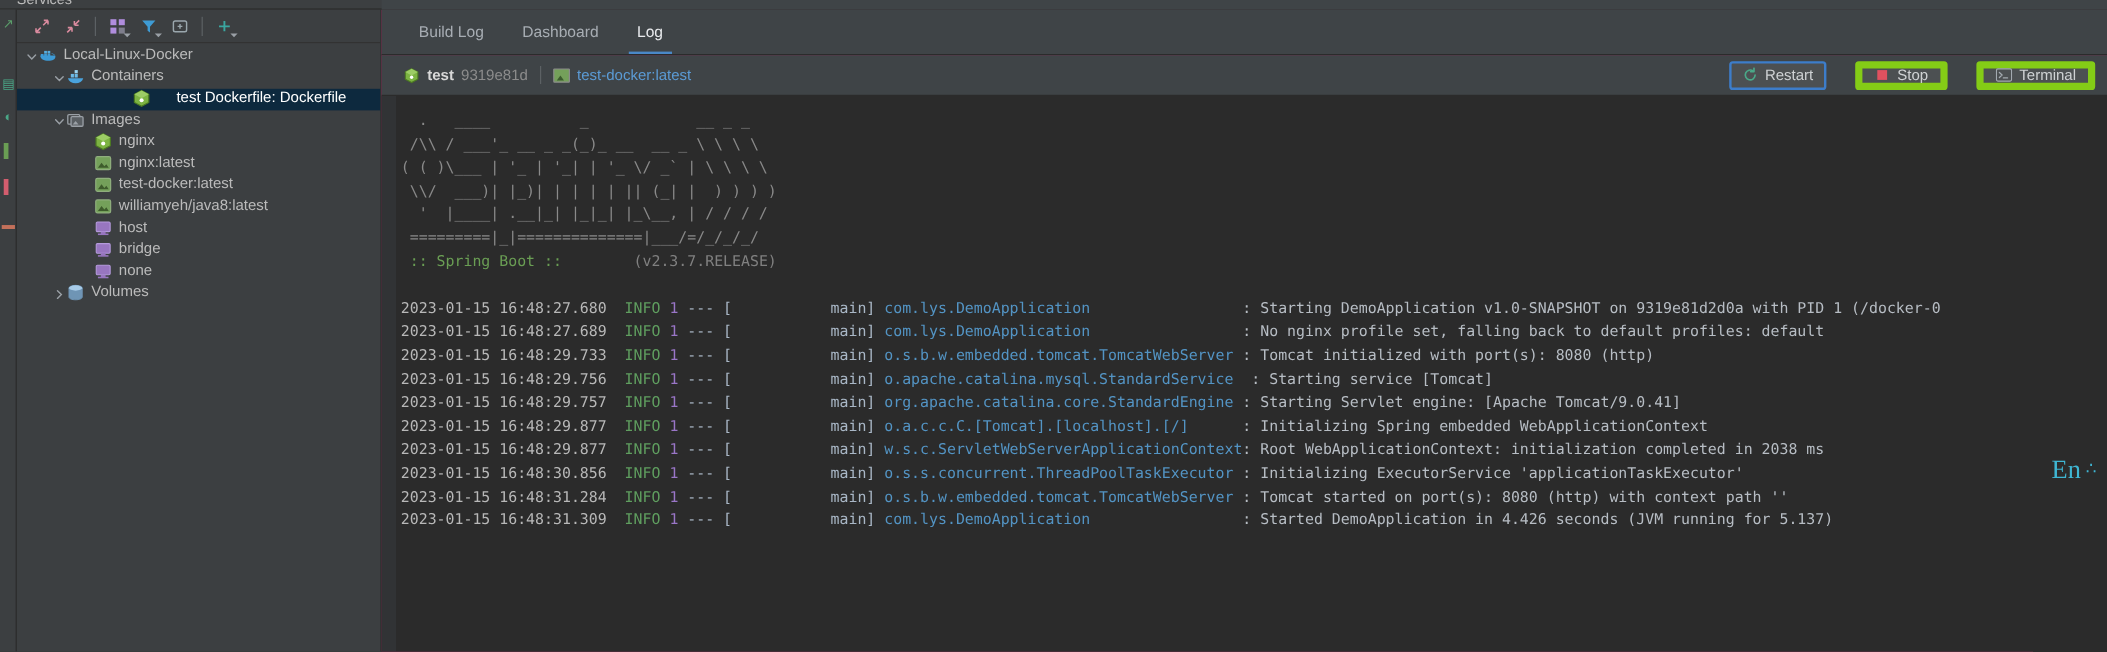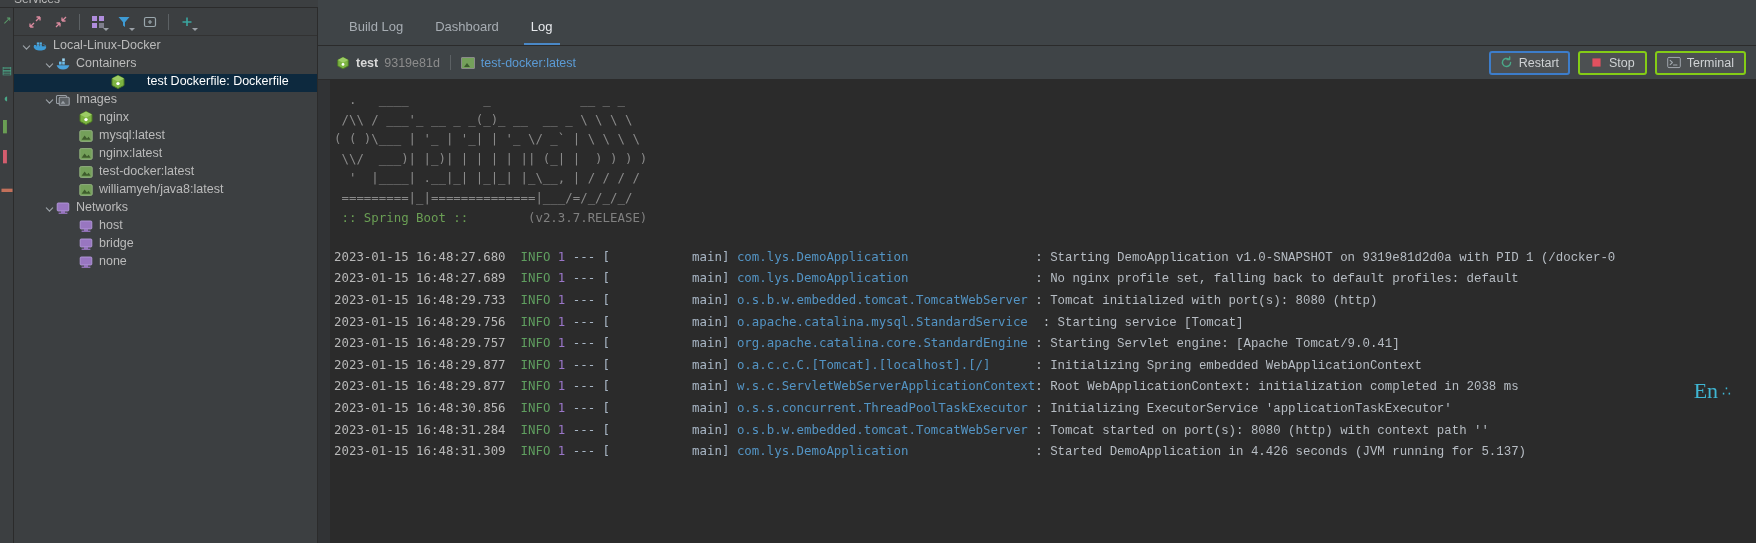--- a/index.html
+++ b/index.html
@@ -104,24 +104,24 @@
     height: 34px; flex: 0 0 34px; display: flex; align-items: center;
     padding: 0 10px 0 18px; background: #3f4447; font-size: 12.5px;
     border-bottom: 1px solid #2b2b2b;
   }
   .crumb { display: flex; align-items: center; gap: 6px; }
   .crumb-name { color: #d8d8d8; font-weight: bold; }
   .crumb-id { color: #8c8c8c; }
   .crumb-sep { width: 1px; height: 15px; background: #5c6164; margin: 0 10px; }
   .crumb-link { color: #5b9bd5; }
 
-  .actions { margin-left: auto; display: flex; gap: 8px; align-items: center; }
+  .actions { margin-left: auto; display: flex; gap: 24px; align-items: center; }
   .abtn {
     height: 24px; display: flex; align-items: center; gap: 6px;
-    padding: 0 10px; border: 2px solid #84cc16; border-radius: 3px;
+    padding: 0 10px; border: 6px solid #84cc16; border-radius: 3px;
     background: #4c5052; color: #cfd2d4; font-size: 12.5px; white-space: nowrap;
   }
   .abtn.focused { border: 2px solid #3d7dca; padding: 0 9px; }
 
   
   .logwrap { flex: 1 1 auto; display: flex; min-height: 0; background: #2b2b2b; }
   .gutter { width: 12px; flex: 0 0 12px; background: #313335; }
   .console {
     flex: 1 1 auto; min-width: 0; overflow: hidden; padding: 10px 0 0 4px;
     font-family: "DejaVu Sans Mono", "Liberation Mono", monospace;
@@ -130,25 +130,25 @@
   }
   .banner { color: #8a8a8a; }
   .sb-green { color: #6a9e54; }
   .sb-ver { color: #808080; }
   .ts { color: #b8b8b8; }
   .lvl { color: #5f9e5f; }
   .pid { color: #9a76c8; }
   .dash { color: #a9b7c6; }
   .thr { color: #a9b7c6; }
   .logger { color: #5394c4; margin-top: 45px; }
-  .msg { color: #b7bdc4; font-family: Liberation Mono, monospace; }
+  .msg { color: #b7bdc4; }
 
   
   .ime {
-    position: absolute; right: 24px; top: 378px; display: flex; align-items: center; gap: 4px;
+    position: absolute; right: 8px; top: 378px; display: flex; align-items: center; gap: 4px;
     color: #3fb6d3; font-size: 22px; font-family: "Liberation Serif", serif;
     pointer-events: none;
   }
   .ime .dots { font-size: 14px; color: #3fb6d3; letter-spacing: 1px; }
 
   
   .sb-bottom { height: 18px; flex: 0 0 18px; }
 </style>
 </head>
 <body>
@@ -284,92 +284,83 @@
               </svg></span>
             <span class="tlabel">nginx</span>
           </div>
           <div class="tnode">
             <span style="display:inline-block;width:52px;flex:0 0 52px;"></span>
             <span class="twist"></span>
             <span class="ticon"><svg width="16" height="16" viewBox="0 0 16 16">
                 <rect x="1.8" y="2.6" width="12.4" height="10.8" rx="1.4" fill="#74a05a" stroke="#8fae7d" stroke-width="1"></rect>
                 <path d="M3.6 11.8 L6.6 7.6 L9 10.6 L10.6 8.8 L12.6 11.8 Z" fill="#3e5c2c"></path>
               </svg></span>
-            <span class="tlabel">mysql:latest</span>
+            <span class="tlabel">nginx:latest</span>
           </div>
           <div class="tnode">
             <span style="display:inline-block;width:52px;flex:0 0 52px;"></span>
             <span class="twist"></span>
             <span class="ticon"><svg width="16" height="16" viewBox="0 0 16 16">
                 <rect x="1.8" y="2.6" width="12.4" height="10.8" rx="1.4" fill="#74a05a" stroke="#8fae7d" stroke-width="1"></rect>
                 <path d="M3.6 11.8 L6.6 7.6 L9 10.6 L10.6 8.8 L12.6 11.8 Z" fill="#3e5c2c"></path>
               </svg></span>
-            <span class="tlabel">nginx:latest</span>
+            <span class="tlabel">test-docker:latest</span>
           </div>
           <div class="tnode">
             <span style="display:inline-block;width:52px;flex:0 0 52px;"></span>
             <span class="twist"></span>
             <span class="ticon"><svg width="16" height="16" viewBox="0 0 16 16">
                 <rect x="1.8" y="2.6" width="12.4" height="10.8" rx="1.4" fill="#74a05a" stroke="#8fae7d" stroke-width="1"></rect>
                 <path d="M3.6 11.8 L6.6 7.6 L9 10.6 L10.6 8.8 L12.6 11.8 Z" fill="#3e5c2c"></path>
               </svg></span>
-            <span class="tlabel">test-docker:latest</span>
-          </div>
-          <div class="tnode">
-            <span style="display:inline-block;width:52px;flex:0 0 52px;"></span>
-            <span class="twist"></span>
-            <span class="ticon"><svg width="16" height="16" viewBox="0 0 16 16">
-                <rect x="1.8" y="2.6" width="12.4" height="10.8" rx="1.4" fill="#74a05a" stroke="#8fae7d" stroke-width="1"></rect>
-                <path d="M3.6 11.8 L6.6 7.6 L9 10.6 L10.6 8.8 L12.6 11.8 Z" fill="#3e5c2c"></path>
-              </svg></span>
             <span class="tlabel">williamyeh/java8:latest</span>
+          </div>
+          <div class="tnode">
+            <span style="display:inline-block;width:52px;flex:0 0 52px;"></span>
+            <span class="twist"></span>
+            <span class="ticon"><svg width="16" height="16" viewBox="0 0 16 16">
+                <rect x="2.2" y="3" width="11.6" height="8" rx="1" fill="#9876c0" stroke="#b49adb" stroke-width="0.9"></rect>
+                <rect x="6" y="11" width="4" height="2" fill="#9876c0"></rect>
+                <rect x="3.6" y="12.6" width="8.8" height="1.3" fill="#9876c0"></rect>
+              </svg></span>
+            <span class="tlabel">host</span>
+          </div>
+          <div class="tnode">
+            <span style="display:inline-block;width:52px;flex:0 0 52px;"></span>
+            <span class="twist"></span>
+            <span class="ticon"><svg width="16" height="16" viewBox="0 0 16 16">
+                <rect x="2.2" y="3" width="11.6" height="8" rx="1" fill="#9876c0" stroke="#b49adb" stroke-width="0.9"></rect>
+                <rect x="6" y="11" width="4" height="2" fill="#9876c0"></rect>
+                <rect x="3.6" y="12.6" width="8.8" height="1.3" fill="#9876c0"></rect>
+              </svg></span>
+            <span class="tlabel">bridge</span>
+          </div>
+          <div class="tnode">
+            <span style="display:inline-block;width:52px;flex:0 0 52px;"></span>
+            <span class="twist"></span>
+            <span class="ticon"><svg width="16" height="16" viewBox="0 0 16 16">
+                <rect x="2.2" y="3" width="11.6" height="8" rx="1" fill="#9876c0" stroke="#b49adb" stroke-width="0.9"></rect>
+                <rect x="6" y="11" width="4" height="2" fill="#9876c0"></rect>
+                <rect x="3.6" y="12.6" width="8.8" height="1.3" fill="#9876c0"></rect>
+              </svg></span>
+            <span class="tlabel">none</span>
           </div>
           <div class="tnode">
             <span style="display:inline-block;width:29px;flex:0 0 29px;"></span>
             <span class="twist">
               <svg width="9" height="9" viewBox="0 0 10 10">
-                <path d="M1.5 3.2 L5 6.8 L8.5 3.2" stroke="#9aa0a6" stroke-width="1.3" fill="none" stroke-linecap="round"></path>
+                <path d="M3.2 1.5 L6.8 5 L3.2 8.5" stroke="#9aa0a6" stroke-width="1.3" fill="none" stroke-linecap="round"></path>
               </svg>
             </span>
             <span class="ticon"><svg width="16" height="16" viewBox="0 0 16 16">
-                <rect x="2.2" y="3" width="11.6" height="8" rx="1" fill="#9876c0" stroke="#b49adb" stroke-width="0.9"></rect>
-                <rect x="6" y="11" width="4" height="2" fill="#9876c0"></rect>
-                <rect x="3.6" y="12.6" width="8.8" height="1.3" fill="#9876c0"></rect>
-              </svg></span>
-            <span class="tlabel">Networks</span>
-          </div>
-          <div class="tnode">
-            <span style="display:inline-block;width:52px;flex:0 0 52px;"></span>
-            <span class="twist"></span>
-            <span class="ticon"><svg width="16" height="16" viewBox="0 0 16 16">
-                <rect x="2.2" y="3" width="11.6" height="8" rx="1" fill="#9876c0" stroke="#b49adb" stroke-width="0.9"></rect>
-                <rect x="6" y="11" width="4" height="2" fill="#9876c0"></rect>
-                <rect x="3.6" y="12.6" width="8.8" height="1.3" fill="#9876c0"></rect>
-              </svg></span>
-            <span class="tlabel">host</span>
-          </div>
-          <div class="tnode">
-            <span style="display:inline-block;width:52px;flex:0 0 52px;"></span>
-            <span class="twist"></span>
-            <span class="ticon"><svg width="16" height="16" viewBox="0 0 16 16">
-                <rect x="2.2" y="3" width="11.6" height="8" rx="1" fill="#9876c0" stroke="#b49adb" stroke-width="0.9"></rect>
-                <rect x="6" y="11" width="4" height="2" fill="#9876c0"></rect>
-                <rect x="3.6" y="12.6" width="8.8" height="1.3" fill="#9876c0"></rect>
-              </svg></span>
-            <span class="tlabel">bridge</span>
-          </div>
-          <div class="tnode">
-            <span style="display:inline-block;width:52px;flex:0 0 52px;"></span>
-            <span class="twist"></span>
-            <span class="ticon"><svg width="16" height="16" viewBox="0 0 16 16">
-                <rect x="2.2" y="3" width="11.6" height="8" rx="1" fill="#9876c0" stroke="#b49adb" stroke-width="0.9"></rect>
-                <rect x="6" y="11" width="4" height="2" fill="#9876c0"></rect>
-                <rect x="3.6" y="12.6" width="8.8" height="1.3" fill="#9876c0"></rect>
-              </svg></span>
-            <span class="tlabel">none</span>
+                <ellipse cx="8" cy="4" rx="5.5" ry="2.2" fill="#8ab4d8" stroke="#6f95b5" stroke-width="0.8"></ellipse>
+                <path d="M2.5 4 L2.5 11.6 C2.5 12.9 5 13.8 8 13.8 C11 13.8 13.5 12.9 13.5 11.6 L13.5 4" fill="#6f95b5" stroke="#6f95b5" stroke-width="0.8"></path>
+                <ellipse cx="8" cy="4" rx="5.5" ry="2.2" fill="#a7cbe8"></ellipse>
+              </svg></span>
+            <span class="tlabel">Volumes</span>
           </div>
         </div>
       <div class="sb-bottom"></div>
     </div>
 
     <div class="main">
 
       <div class="tabs" id="tabs-container">
           <div class="tab">
             <span>Build Log</span>

